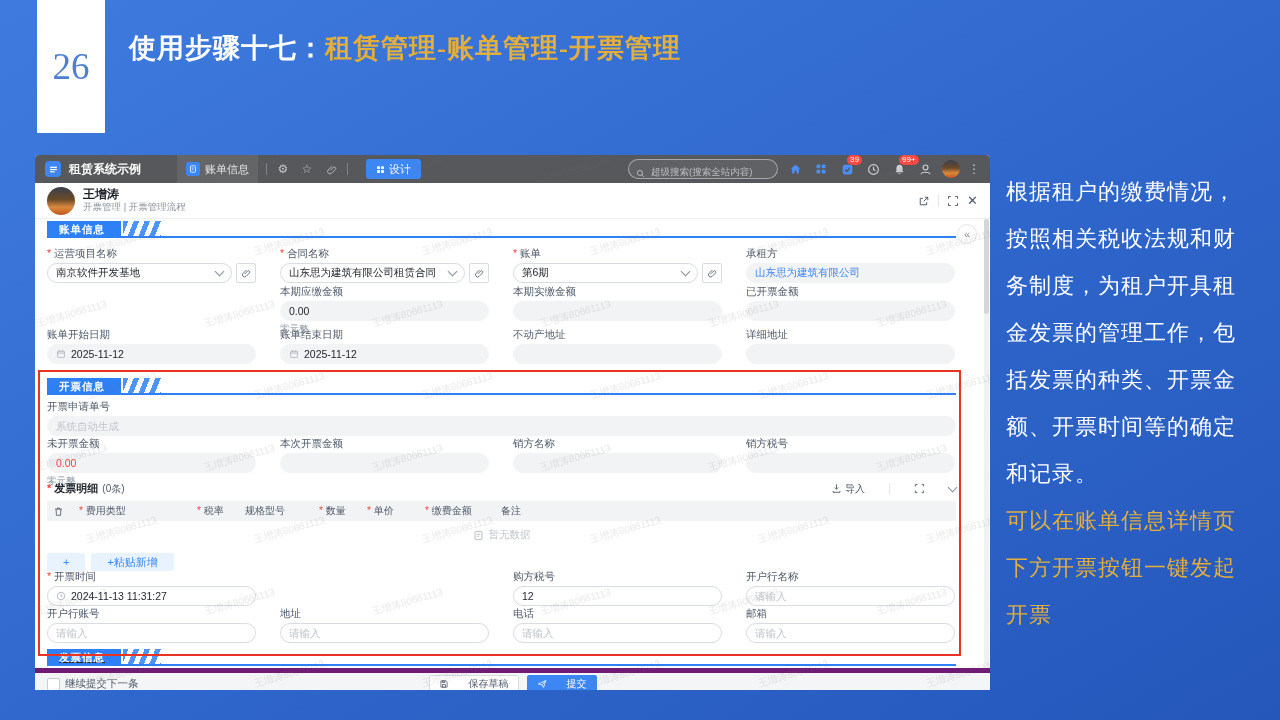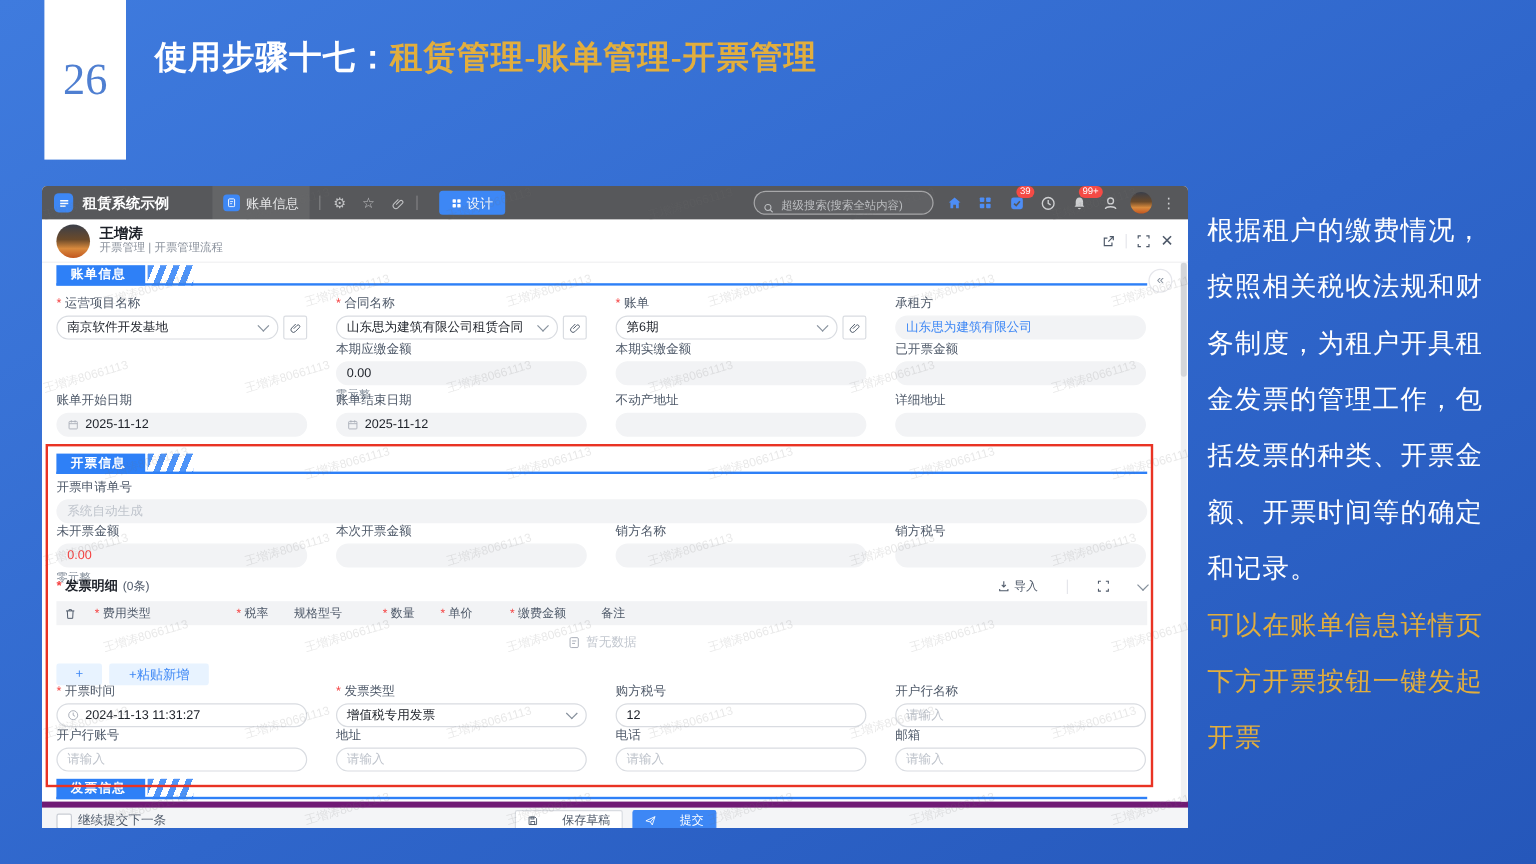--- a/index.html
+++ b/index.html
@@ -453,27 +453,20 @@
       <div class="ctrl wr">
         <span class="gicon">
           <svg width="10" height="10" viewBox="0 0 16 16">
               <circle cx="8" cy="8" r="6" fill="none" stroke="currentColor" stroke-width="1.3"></circle>
               <path d="M8 4.5 V8 L10.5 9.5" stroke="currentColor" stroke-width="1.3" fill="none"></path>
             </svg>
         </span>
         <span>2024-11-13 11:31:27</span>
       </div>
     </div>
-    <div class="field" style="left:245px;top:415px;">
-      <div class="flabel req"><span>发票类型</span></div>
-      <div class="ctrl wr" style="justify-content:space-between;">
-        <span>增值税专用发票</span>
-        <span class="chev"></span>
-      </div>
-    </div>
     <div class="field" style="left:478px;top:415px;">
       <div class="flabel"><span>购方税号</span></div>
       <div class="ctrl wr">
         <input value="12" style="">
       </div>
     </div>
     <div class="field" style="left:711px;top:415px;">
       <div class="flabel"><span>开户行名称</span></div>
       <div class="ctrl wr">
         <input placeholder="请输入" style="">
@@ -498,21 +491,21 @@
         <input placeholder="请输入" style="">
       </div>
     </div>
     <div class="field" style="left:711px;top:452px;">
       <div class="flabel"><span>邮箱</span></div>
       <div class="ctrl wr">
         <input placeholder="请输入" style="">
       </div>
     </div>
 
-    <div class="ribbon" style="left:12px;top:494px;">
+    <div class="ribbon" style="left:12px;top:494px;text-decoration:underline;">
       <span class="rb-pill">发票信息</span>
       <span class="rb-deco"></span>
     </div>
     <div class="sec-line" style="top:509px;"></div>
 
     <div class="app-footer">
       <span class="cb-wrap">
         <span class="cb"></span>
         <span>继续提交下一条</span>
       </span>

